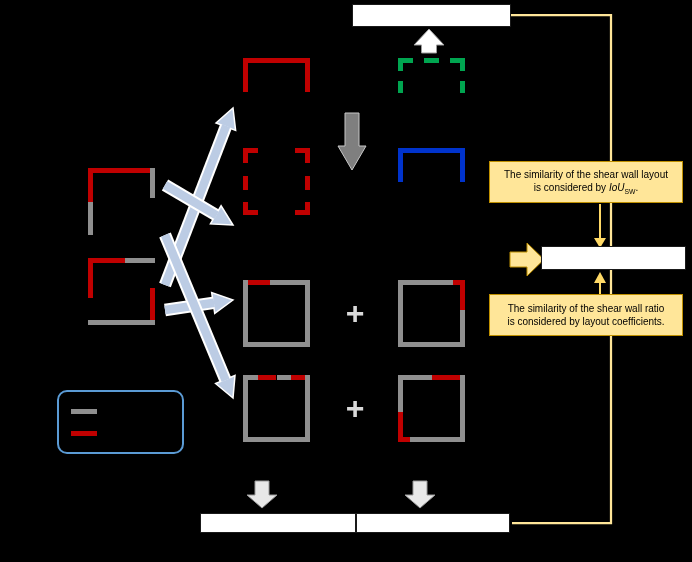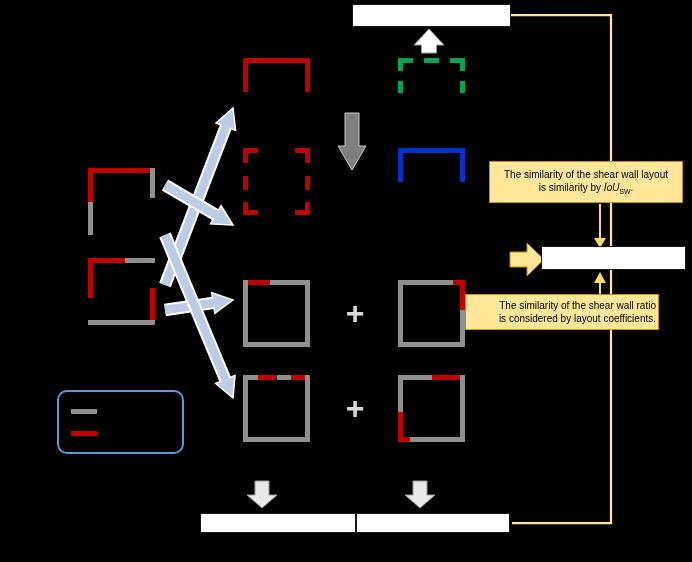--- a/index.html
+++ b/index.html
@@ -141,23 +141,23 @@
       </div>
     </div>
 
   <div class="whitebox" style="left:352px;top:4px;width:159px;height:23px;"></div>
   <div class="whitebox" style="left:541px;top:246px;width:145px;height:24px;"></div>
   <div class="whitebox" style="left:200px;top:513px;width:156px;height:20px;"></div>
   <div class="whitebox" style="left:356px;top:513px;width:154px;height:20px;"></div>
 
   <div class="note" style="left:489px;top:161px;width:194px;height:42px;">
     <span>The similarity of the shear wall layout</span>
-    <span><span>is similarity by </span><i>IoU</i><sub>SW</sub><span>.</span></span>
+    <span><span>is considered by </span><i>IoU</i><sub>SW</sub><span>.</span></span>
   </div>
-  <div class="note" style="left:465px;top:294px;width:194px;height:36px;align-items:flex-end;">
+  <div class="note" style="left:489px;top:294px;width:194px;height:42px;">
     <span>The similarity of the shear wall ratio</span>
     <span>is considered by layout coefficients.</span>
   </div>
 
   <div class="plus" style="left:341px;top:296px;">+</div>
   <div class="plus" style="left:341px;top:391px;">+</div>
 
   <div class="legend">
     <div class="swatch s0" style="background: rgb(143, 143, 143);"></div>
     <div class="swatch s1" style="background: rgb(192, 0, 0);"></div>

